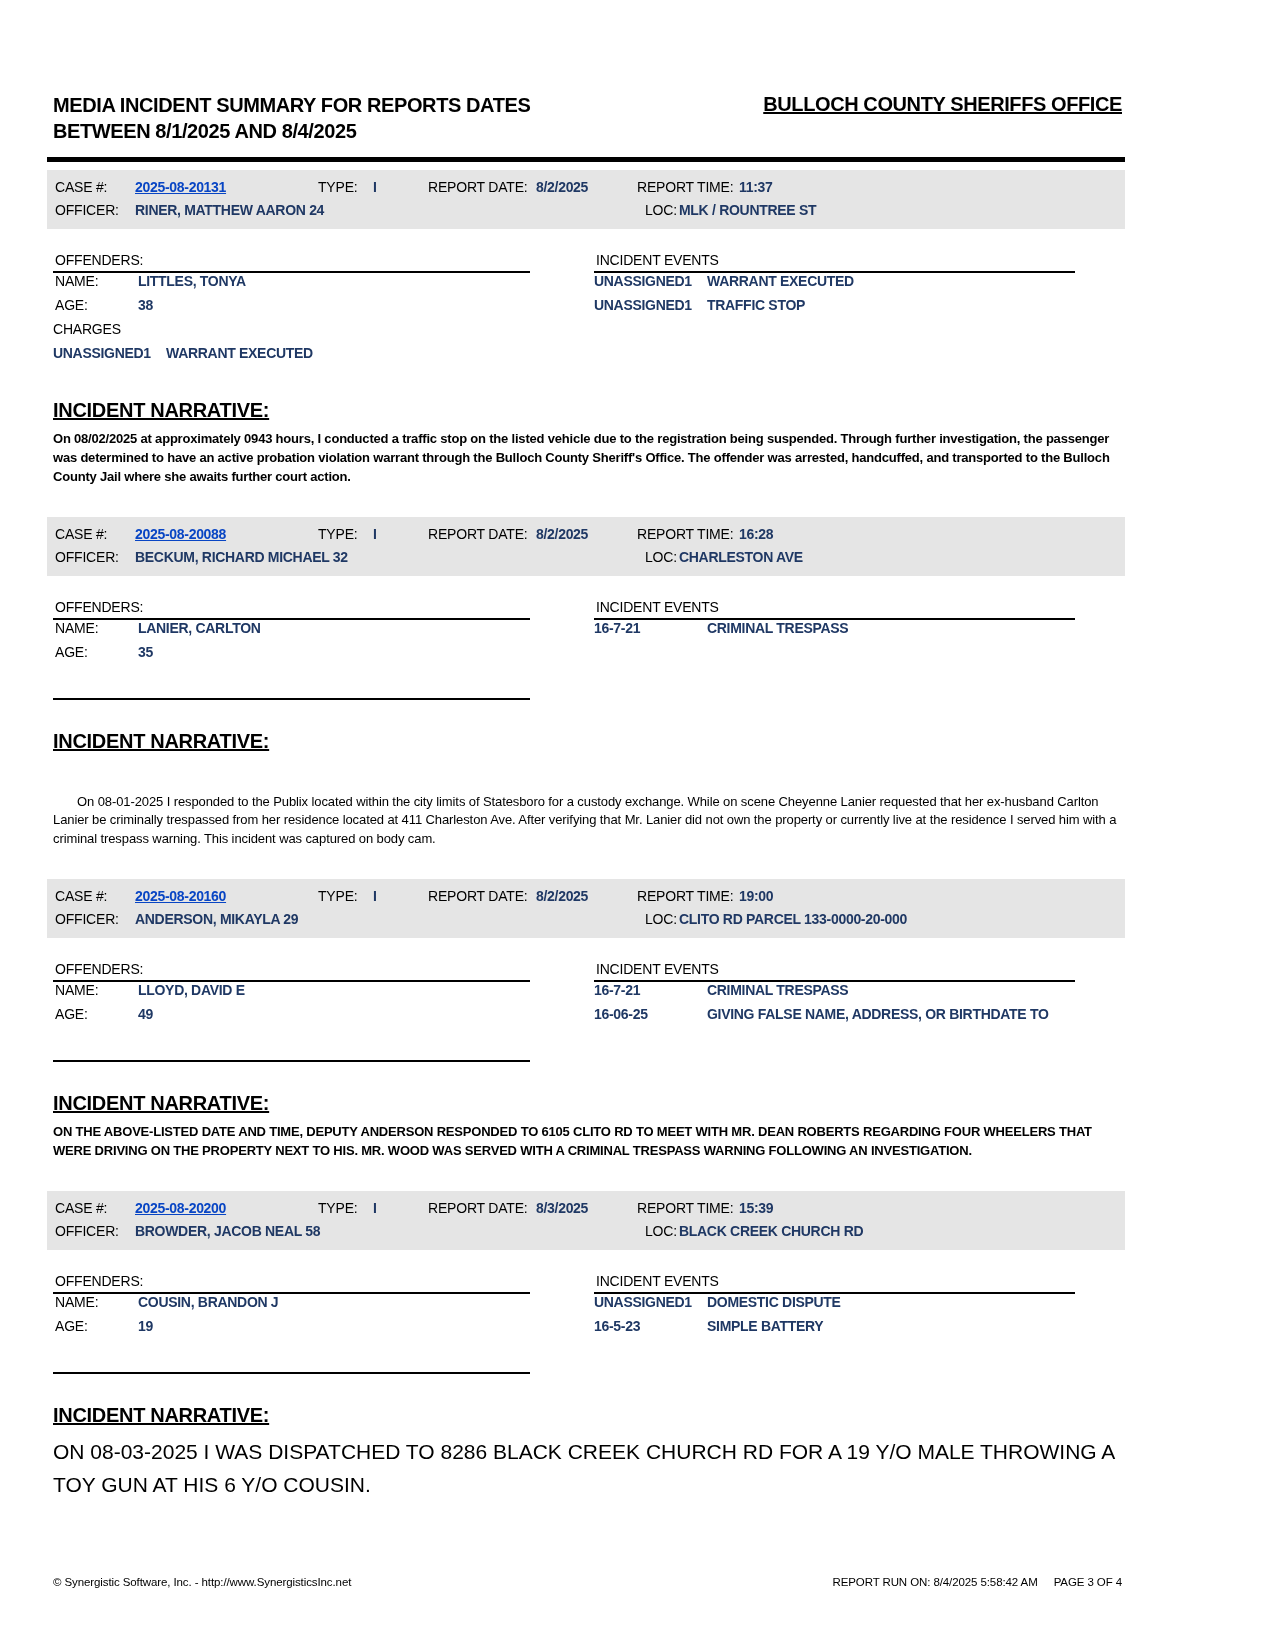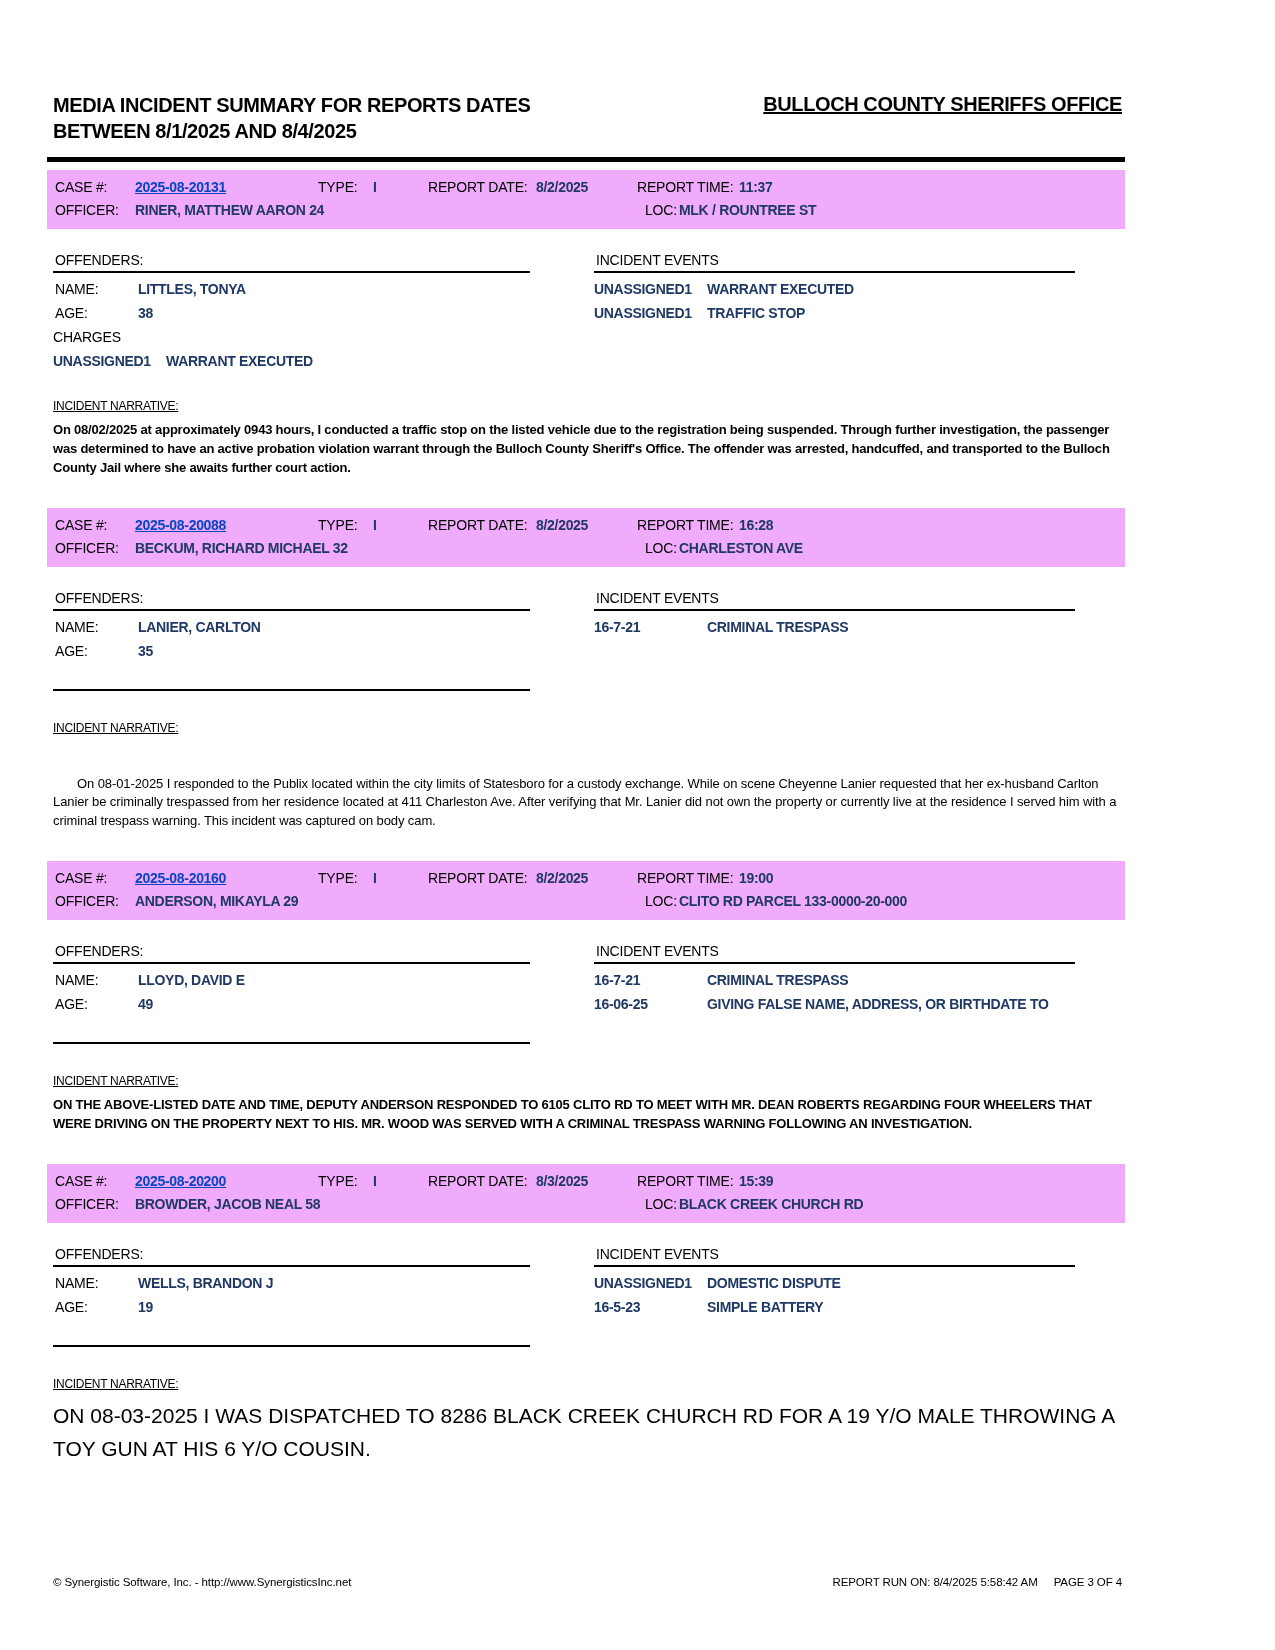--- a/index.html
+++ b/index.html
@@ -17,21 +17,21 @@
   
   .doc-header { display:flex; justify-content:space-between; align-items:flex-start; }
   .doc-title { font-size:20px; font-weight:bold; line-height:1.3; letter-spacing:-0.4px; max-width:620px; }
   .doc-agency { font-size:20px; font-weight:bold; letter-spacing:-0.4px; white-space:nowrap; padding-top:1px;text-decoration:underline; }
   .top-rule { height:5px; background:#000; margin-top:13px; margin-left:-6px; width:calc(100% + 9px); }
 
   
   .case { margin-top:30px; }
   .case.first { margin-top:8px; }
   .band {
-    background:#f0abfc;
+    background:#e5e5e5;
     margin-left:-6px;
     width:calc(100% + 9px);
     padding:6px 0 7px 0;
   }
   .band-row { position:relative; height:23px; font-size:14px; line-height:23px; }
   .band-row span, .band-row a { position:absolute; top:0; white-space:nowrap; }
   .lbl { color:#000; font-weight:normal; }
   .val { color:#1F3864; font-weight:bold; letter-spacing:-0.3px; }
   .link { color:#0845C4; font-weight:bold; text-decoration:underline; letter-spacing:-0.3px; cursor:pointer; }
   .p-l1 { left:8px; }   .p-v1 { left:88px; }
@@ -39,30 +39,30 @@
   .p-rdl { left:381px; }   .p-rdv { left:489px; }
   .p-rtl { left:590px; }   .p-rtv { left:692px; }
   .p-locl { left:598px; }  .p-locv { left:632px; }
 
   
   .cols { display:flex; margin-top:20px; }
   .left-col { width:477px; }
   .right-col { width:481px; margin-left:64px; }
   .sec-label { font-size:14px; height:22px; line-height:22px; padding-left:2px; }
   .sec-rule { height:2px; background:#000; }
-  .row { display:flex; height:24px; align-items:flex-end; font-size:14px; }
+  .row { display:flex; height:24px; align-items:flex-start; font-size:14px; }
   .row:first-of-type { margin-top:2px; }
   .row-lbl { width:85px; padding-left:2px; }
   .code-col { width:113px; }
   .close-rule { height:2px; background:#000; margin-top:30px; }
 
   
   .narr-heading {
     margin-top:30px;
-    font-size:12px; font-weight:normal;
+    font-size:20px; font-weight:bold;
     text-decoration:underline;
     letter-spacing:-0.3px;
     margin-bottom:8px;
   }
   .narr { width:100%; }
   .narr-bold { font-size:13px; font-weight:bold; line-height:1.45; letter-spacing:-0.2px; }
   .narr-reg  { font-size:13px; font-weight:normal; line-height:1.45; text-indent:24px; letter-spacing:-0.1px;margin-top:40px; }
   .narr-large { font-size:21px; font-weight:normal; line-height:1.6; letter-spacing:0; }
 
   
@@ -257,21 +257,21 @@
         <span class="lbl p-locl">LOC:</span>
         <span class="val p-locv">BLACK CREEK CHURCH RD</span>
       </div>
     </div>
     <div class="cols">
       <div class="left-col">
         <div class="sec-label">OFFENDERS:</div>
         <div class="sec-rule"></div>
         <div class="row">
           <span class="row-lbl">NAME:</span>
-          <span class="val">WELLS, BRANDON J</span>
+          <span class="val">COUSIN, BRANDON J</span>
         </div>
         <div class="row">
           <span class="row-lbl">AGE:</span>
           <span class="val">19</span>
         </div>
         <div class="close-rule"></div>
       </div>
       <div class="right-col">
         <div class="sec-label">INCIDENT EVENTS</div>
         <div class="sec-rule"></div>

